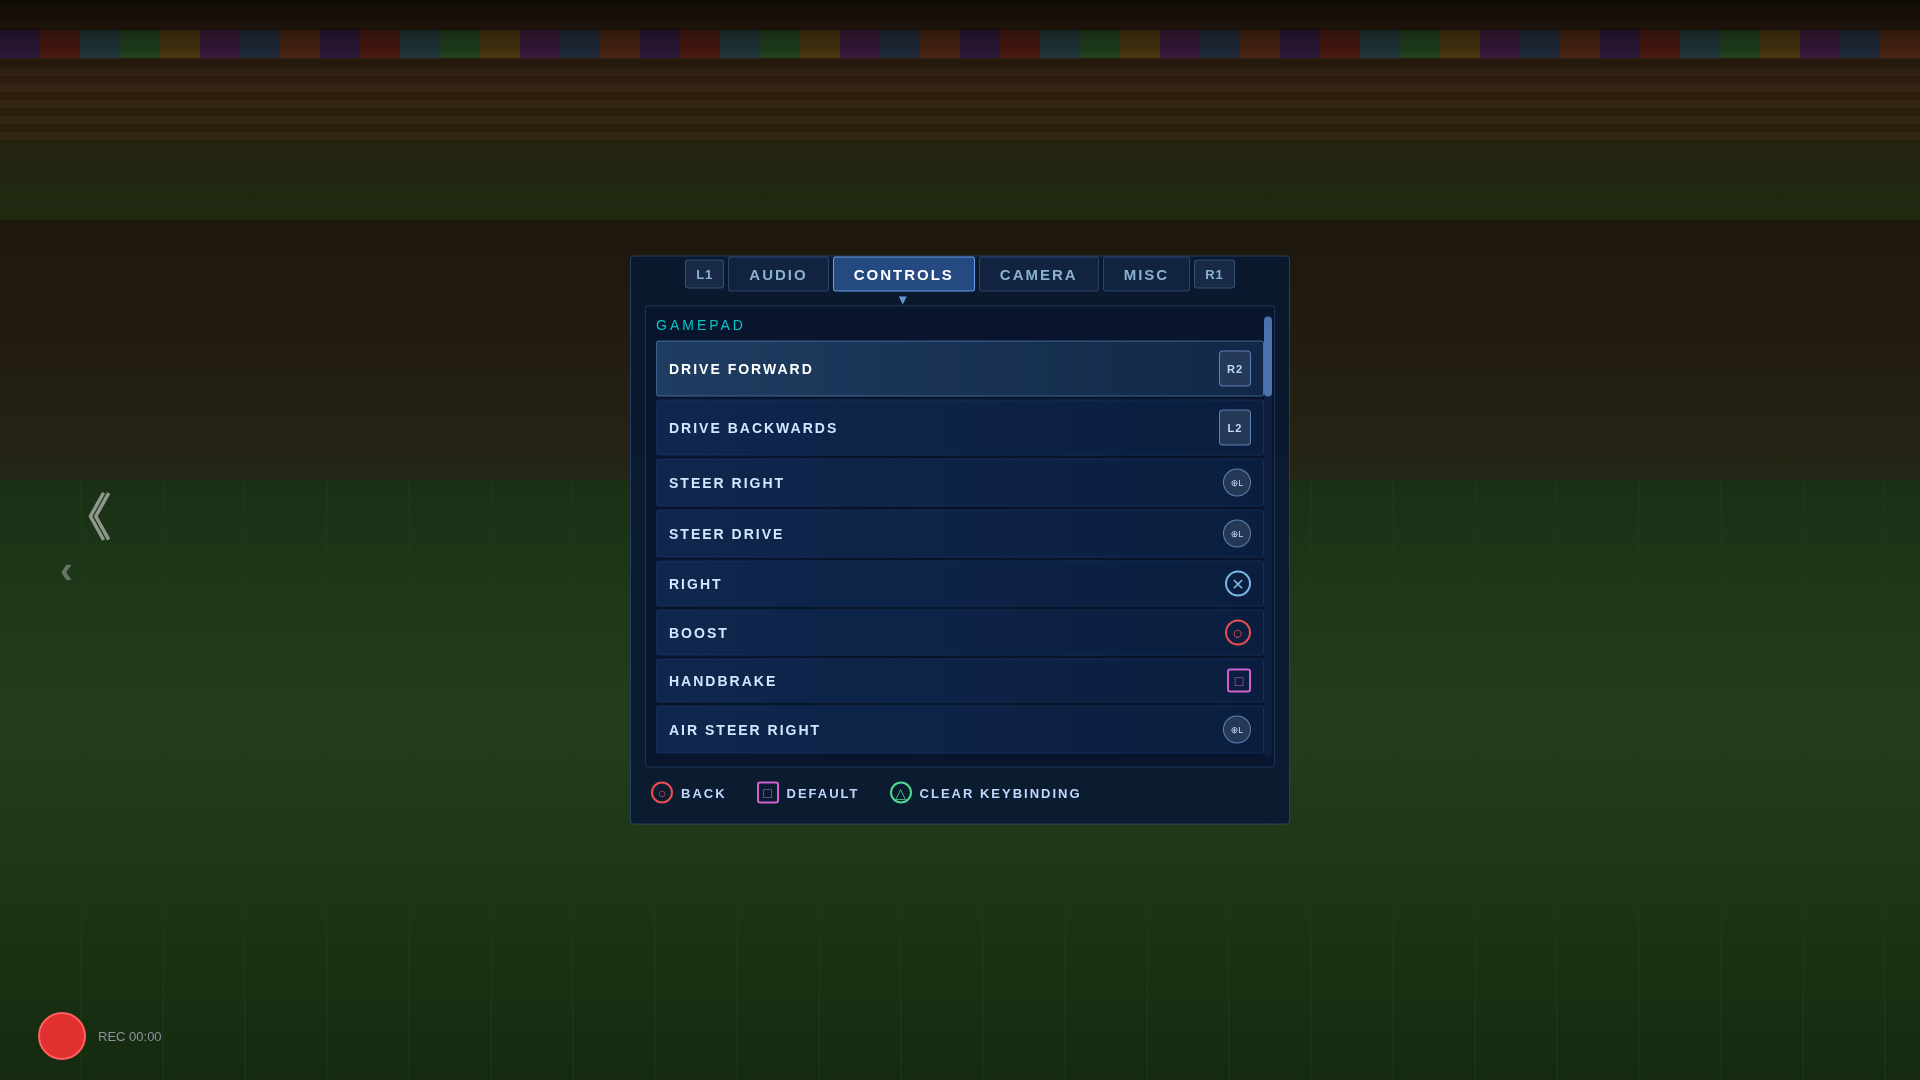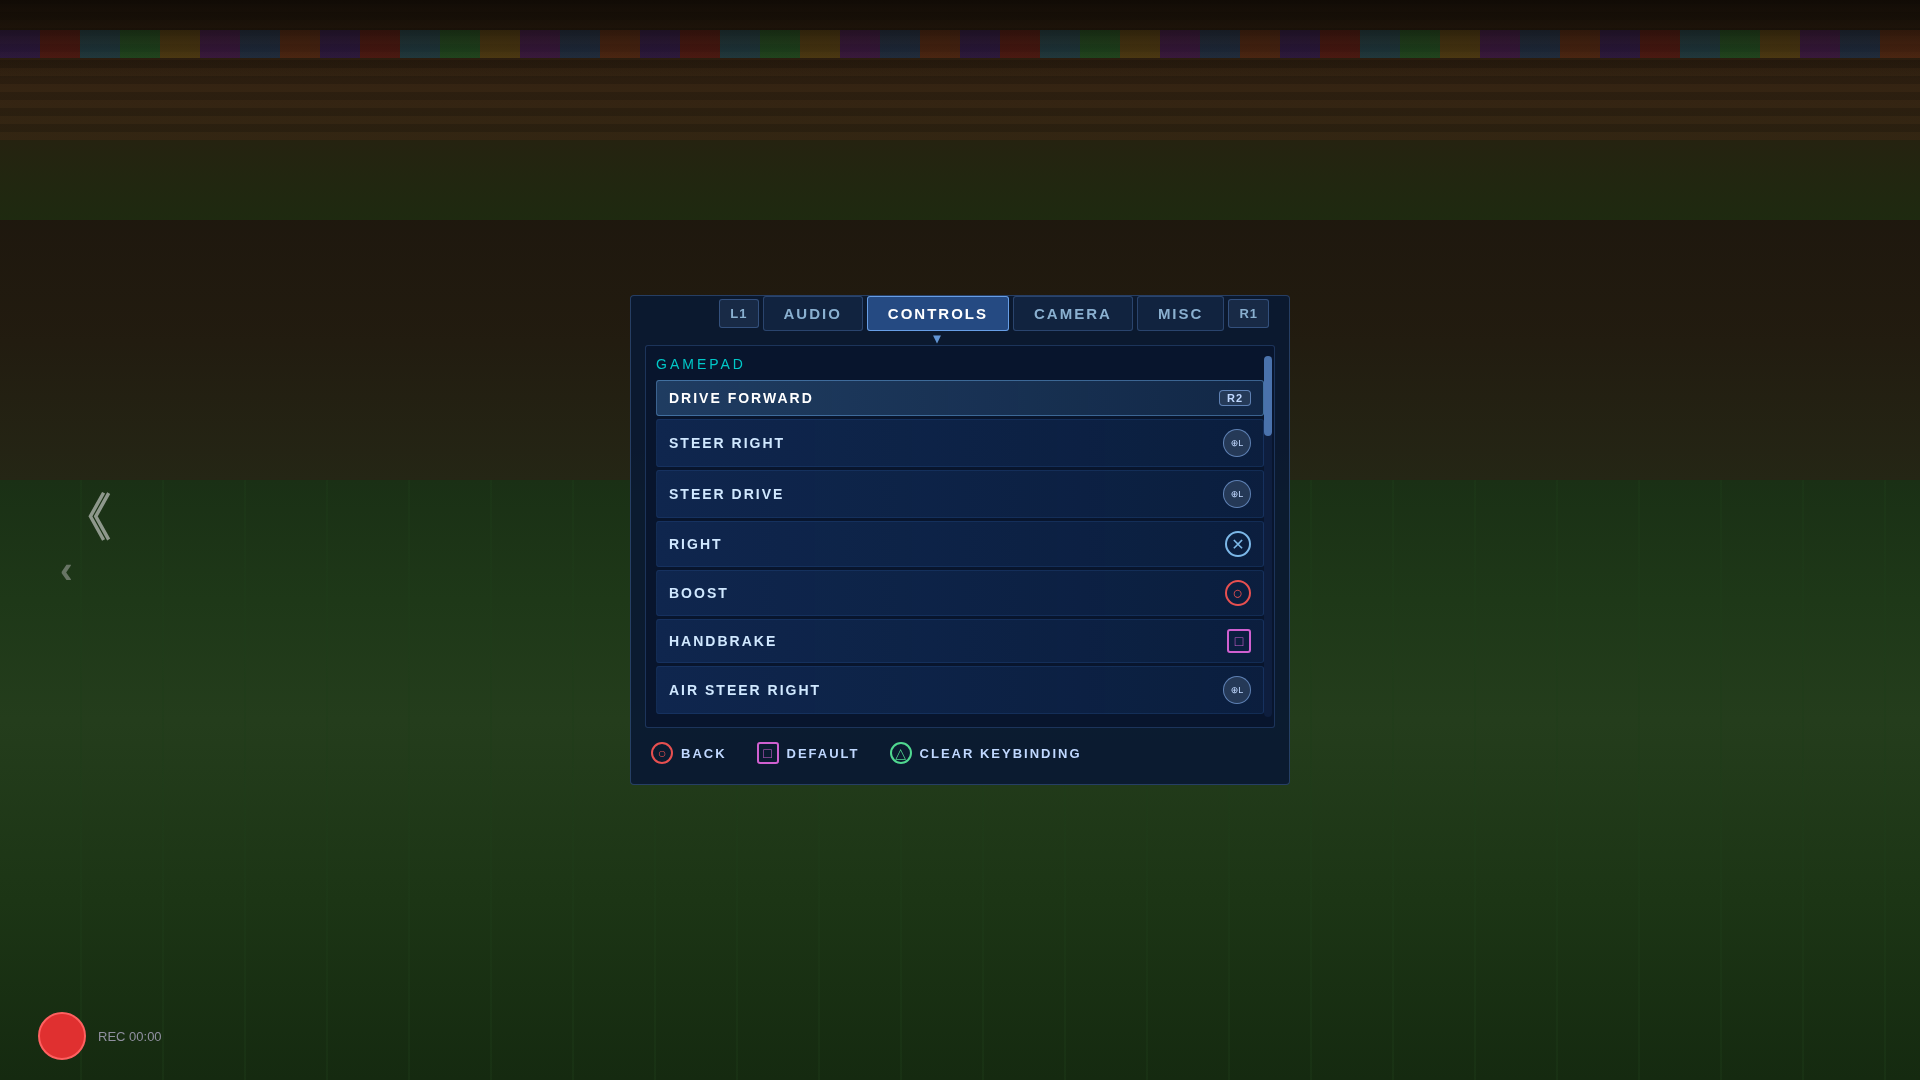--- a/index.html
+++ b/index.html
@@ -128,21 +128,21 @@
       letter-spacing: 8px;
       color: #a8d8f0;
       font-weight: 300;
       text-shadow: 0 0 20px rgba(100,180,255,0.5);
     }
 
     
     .tabs {
       display: flex;
       align-items: center;
-      justify-content: flex-end;
+      justify-content: center;
       gap: 4px;
       margin-bottom: 14px;
       padding: 0 20px;
     }
 
     .tab-button-nav {
       background: rgba(30,50,80,0.7);
       border: 1px solid rgba(80,120,180,0.5);
       color: #8ab0d0;
       padding: 6px 10px;
@@ -237,21 +237,21 @@
     
     .btn-badge {
       display: inline-flex;
       align-items: center;
       justify-content: center;
       border-radius: 4px;
       font-size: 11px;
       font-weight: bold;
       padding: 2px 6px;
       min-width: 32px;
-      height: 16px;
+      height: 36px;
       letter-spacing: 1px;
     }
 
     .btn-r2 {
       background: rgba(40,60,90,0.9);
       border: 1px solid rgba(120,160,220,0.7);
       color: #c0d8ff;
     }
 
     .btn-l2 {
@@ -468,20 +468,24 @@
   </div>
 
   <div class="content">
     <div class="gamepad-label">GAMEPAD</div>
 
     <div class="control-row selected">
       <span class="control-name">DRIVE FORWARD</span>
       <span class="btn-badge btn-r2">R2</span>
     </div>
 
+    <div class="control-row">
+      <span class="control-name">DRIVE BACKWARDS</span>
+      <span class="btn-badge btn-l2">L2</span>
+    </div>
 
     <div class="control-row">
       <span class="control-name">STEER RIGHT</span>
       <span class="btn-lstick">⊕L</span>
     </div>
 
     <div class="control-row">
       <span class="control-name">STEER DRIVE</span>
       <span class="btn-lstick">⊕L</span>
     </div>

